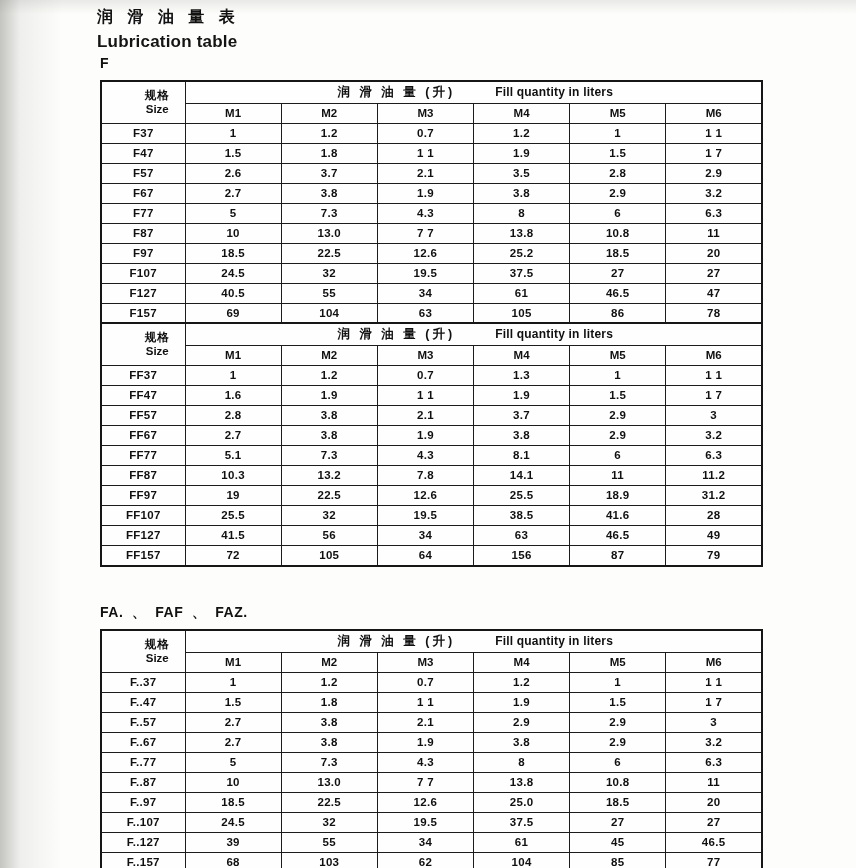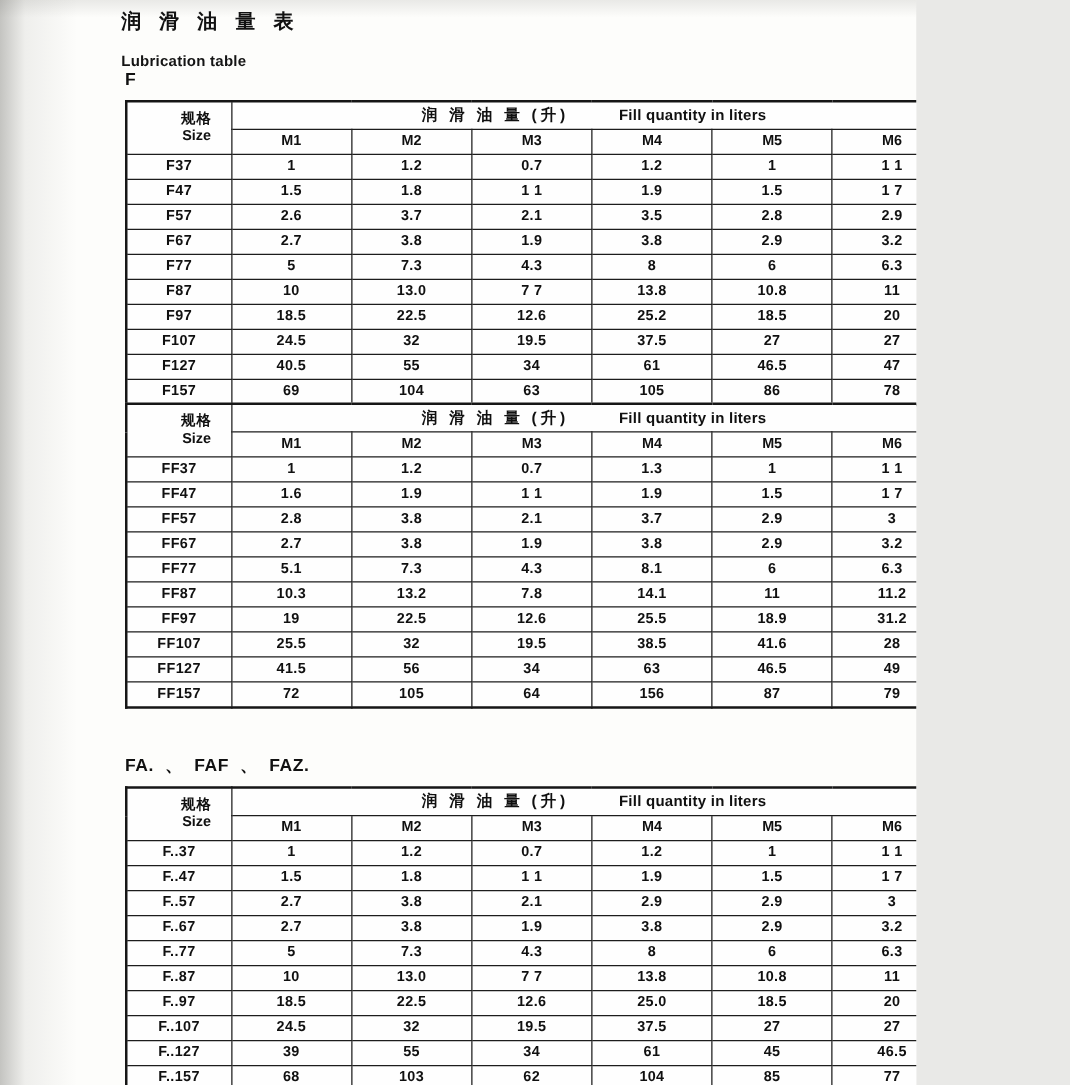--- a/index.html
+++ b/index.html
@@ -2,30 +2,30 @@
 <html><head>
 <meta charset="utf-8">
 <style>
   * { margin:0; padding:0; box-sizing:border-box; }
   html,body { width:856px; height:868px; }
   body {
     font-family:"Liberation Sans","DejaVu Sans",sans-serif;
     background:#e9e9e7;
   }
   .doc {
-    position:relative; width:733px; height:868px; overflow:hidden;
+    position:relative; width:856px; height:868px; overflow:hidden;
     background:
       linear-gradient(90deg, rgba(110,110,105,0.40) 0px, rgba(110,110,105,0.10) 20px, rgba(110,110,105,0) 62px),
       linear-gradient(180deg, rgba(110,110,105,0.14) 0px, rgba(110,110,105,0) 14px),
       #fdfdfb;
     color:#141414;
   }
   .doc-title { position:absolute; left:97px; top:7px; }
   .title-zh { font-size:16px; font-weight:bold; letter-spacing:5px; color:#111; }
-  .title-en { font-size:12px; font-weight:bold; margin-top:14px; letter-spacing:0.2px; }
+  .title-en { font-size:17px; font-weight:bold; margin-top:4px; letter-spacing:0.2px; }
 
   .section { position:absolute; left:100px; width:663px; }
   .section:nth-of-type(2) { top:55px; }
   .section:nth-of-type(3) { top:322px; }
   .section:nth-of-type(4) { top:604px; }
   .section-label {
     height:25px; font-size:14px; font-weight:bold; letter-spacing:0.5px;
     white-space:pre; color:#111;
   }
 

